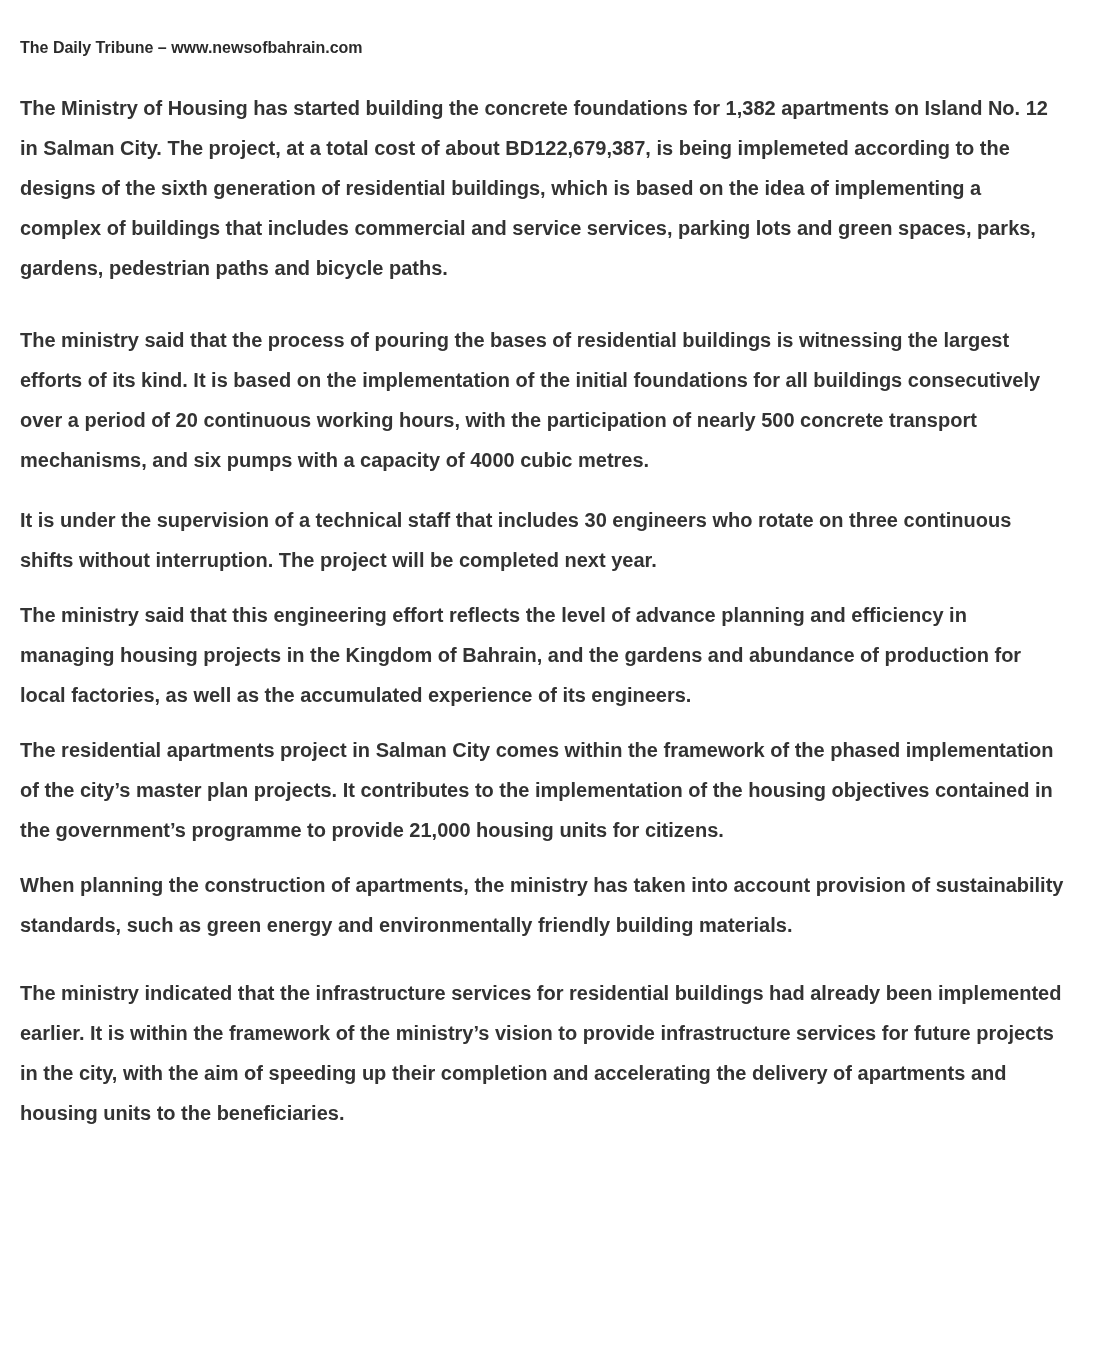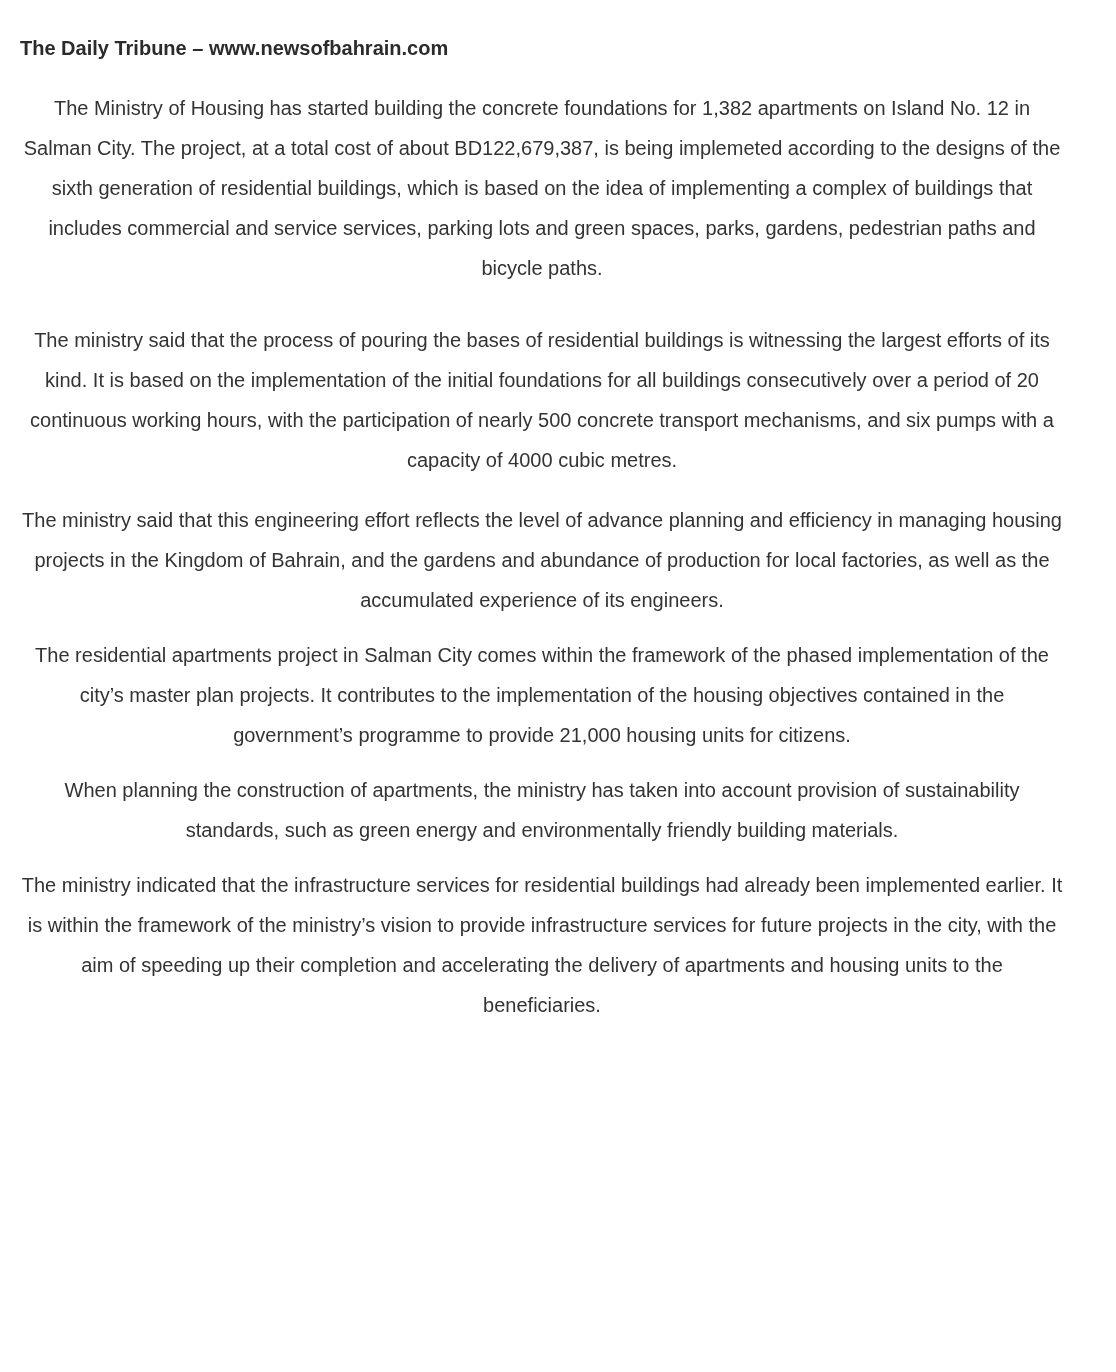--- a/index.html
+++ b/index.html
@@ -13,45 +13,45 @@
     box-sizing: border-box;
     font-family: "Liberation Sans", "DejaVu Sans", sans-serif;
     color: #333333;
   }
   .article {
     box-sizing: border-box;
     width: 1116px;
     padding: 28px 40px 30px 20px;
   }
   .source-line {
-    font-size: 20px;
+    font-size: 16px;
     font-weight: bold;
     color: #2b2b2b;
     line-height: 40px;
     margin: 0 0 20px 0;
   }
   .article-body p {
     font-size: 20px;
-    font-weight: normal;
+    font-weight: bold;
     line-height: 40px;
     margin: 0 0 15px 0;
     max-width: 1044px;
-    text-align: center;
   }
   
   .article-body p:nth-of-type(1) { margin-bottom: 32px; }
   .article-body p:nth-of-type(2) { margin-bottom: 20px; }
   .article-body p:nth-of-type(6) { margin-bottom: 28px; }
 </style>
 </head>
 <body>
 
 <div class="article">
   <p class="source-line">The Daily Tribune – www.newsofbahrain.com</p>
   <div class="article-body">
       <p>The Ministry of Housing has started building the concrete foundations for 1,382 apartments on Island No. 12 in Salman City. The project, at a total cost of about BD122,679,387, is being implemeted according to the designs of the sixth generation of residential buildings, which is based on the idea of implementing a complex of buildings that includes commercial and service services, parking lots and green spaces, parks, gardens, pedestrian paths and bicycle paths.</p>
       <p>The ministry said that the process of pouring the bases of residential buildings is witnessing the largest efforts of its kind. It is based on the implementation of the initial foundations for all buildings consecutively over a period of 20 continuous working hours, with the participation of nearly 500 concrete transport mechanisms, and six pumps with a capacity of 4000 cubic metres.</p>
+      <p>It is under the supervision of a technical staff that includes 30 engineers who rotate on three continuous shifts without interruption. The project will be completed next year.</p>
       <p>The ministry said that this engineering effort reflects the level of advance planning and efficiency in managing housing projects in the Kingdom of Bahrain, and the gardens and abundance of production for local factories, as well as the accumulated experience of its engineers.</p>
       <p>The residential apartments project in Salman City comes within the framework of the phased implementation of the city’s master plan projects. It contributes to the implementation of the housing objectives contained in the government’s programme to provide 21,000 housing units for citizens.</p>
       <p>When planning the construction of apartments, the ministry has taken into account provision of sustainability standards, such as green energy and environmentally friendly building materials.</p>
       <p>The ministry indicated that the infrastructure services for residential buildings had already been implemented earlier. It is within the framework of the ministry’s vision to provide infrastructure services for future projects in the city, with the aim of speeding up their completion and accelerating the delivery of apartments and housing units to the beneficiaries.</p>
     </div>
 </div>
 
 </body></html>

